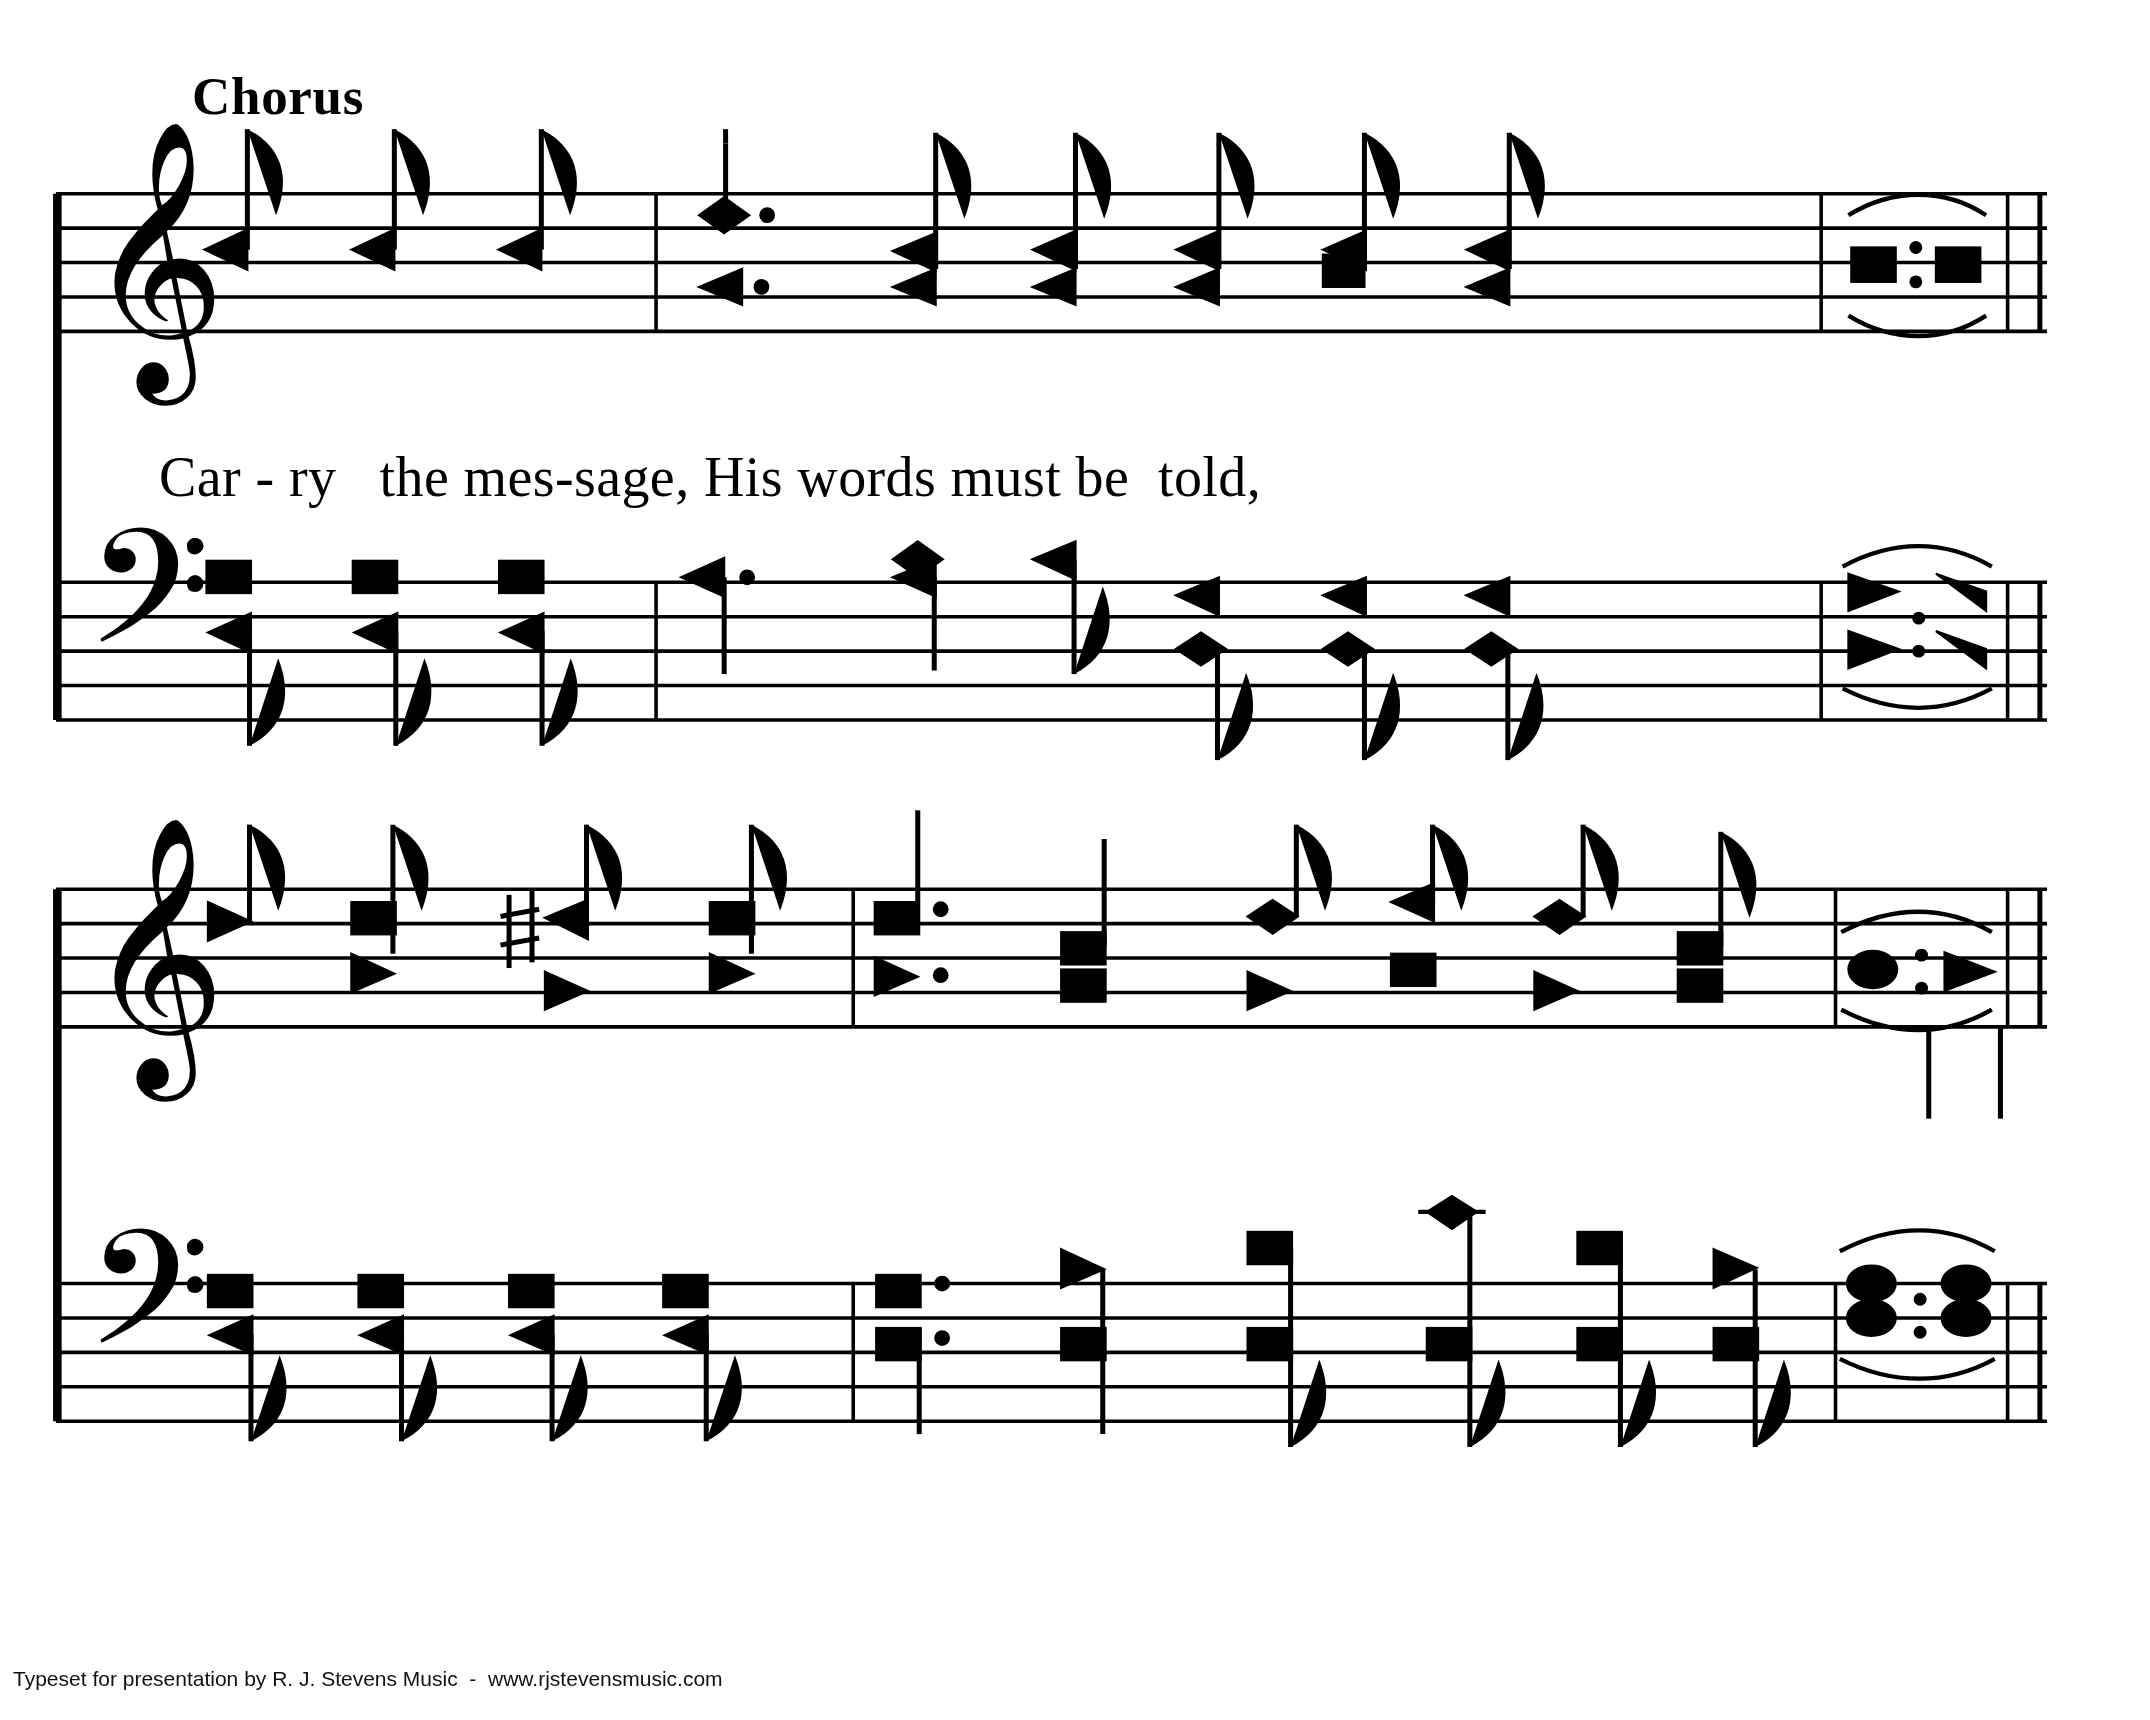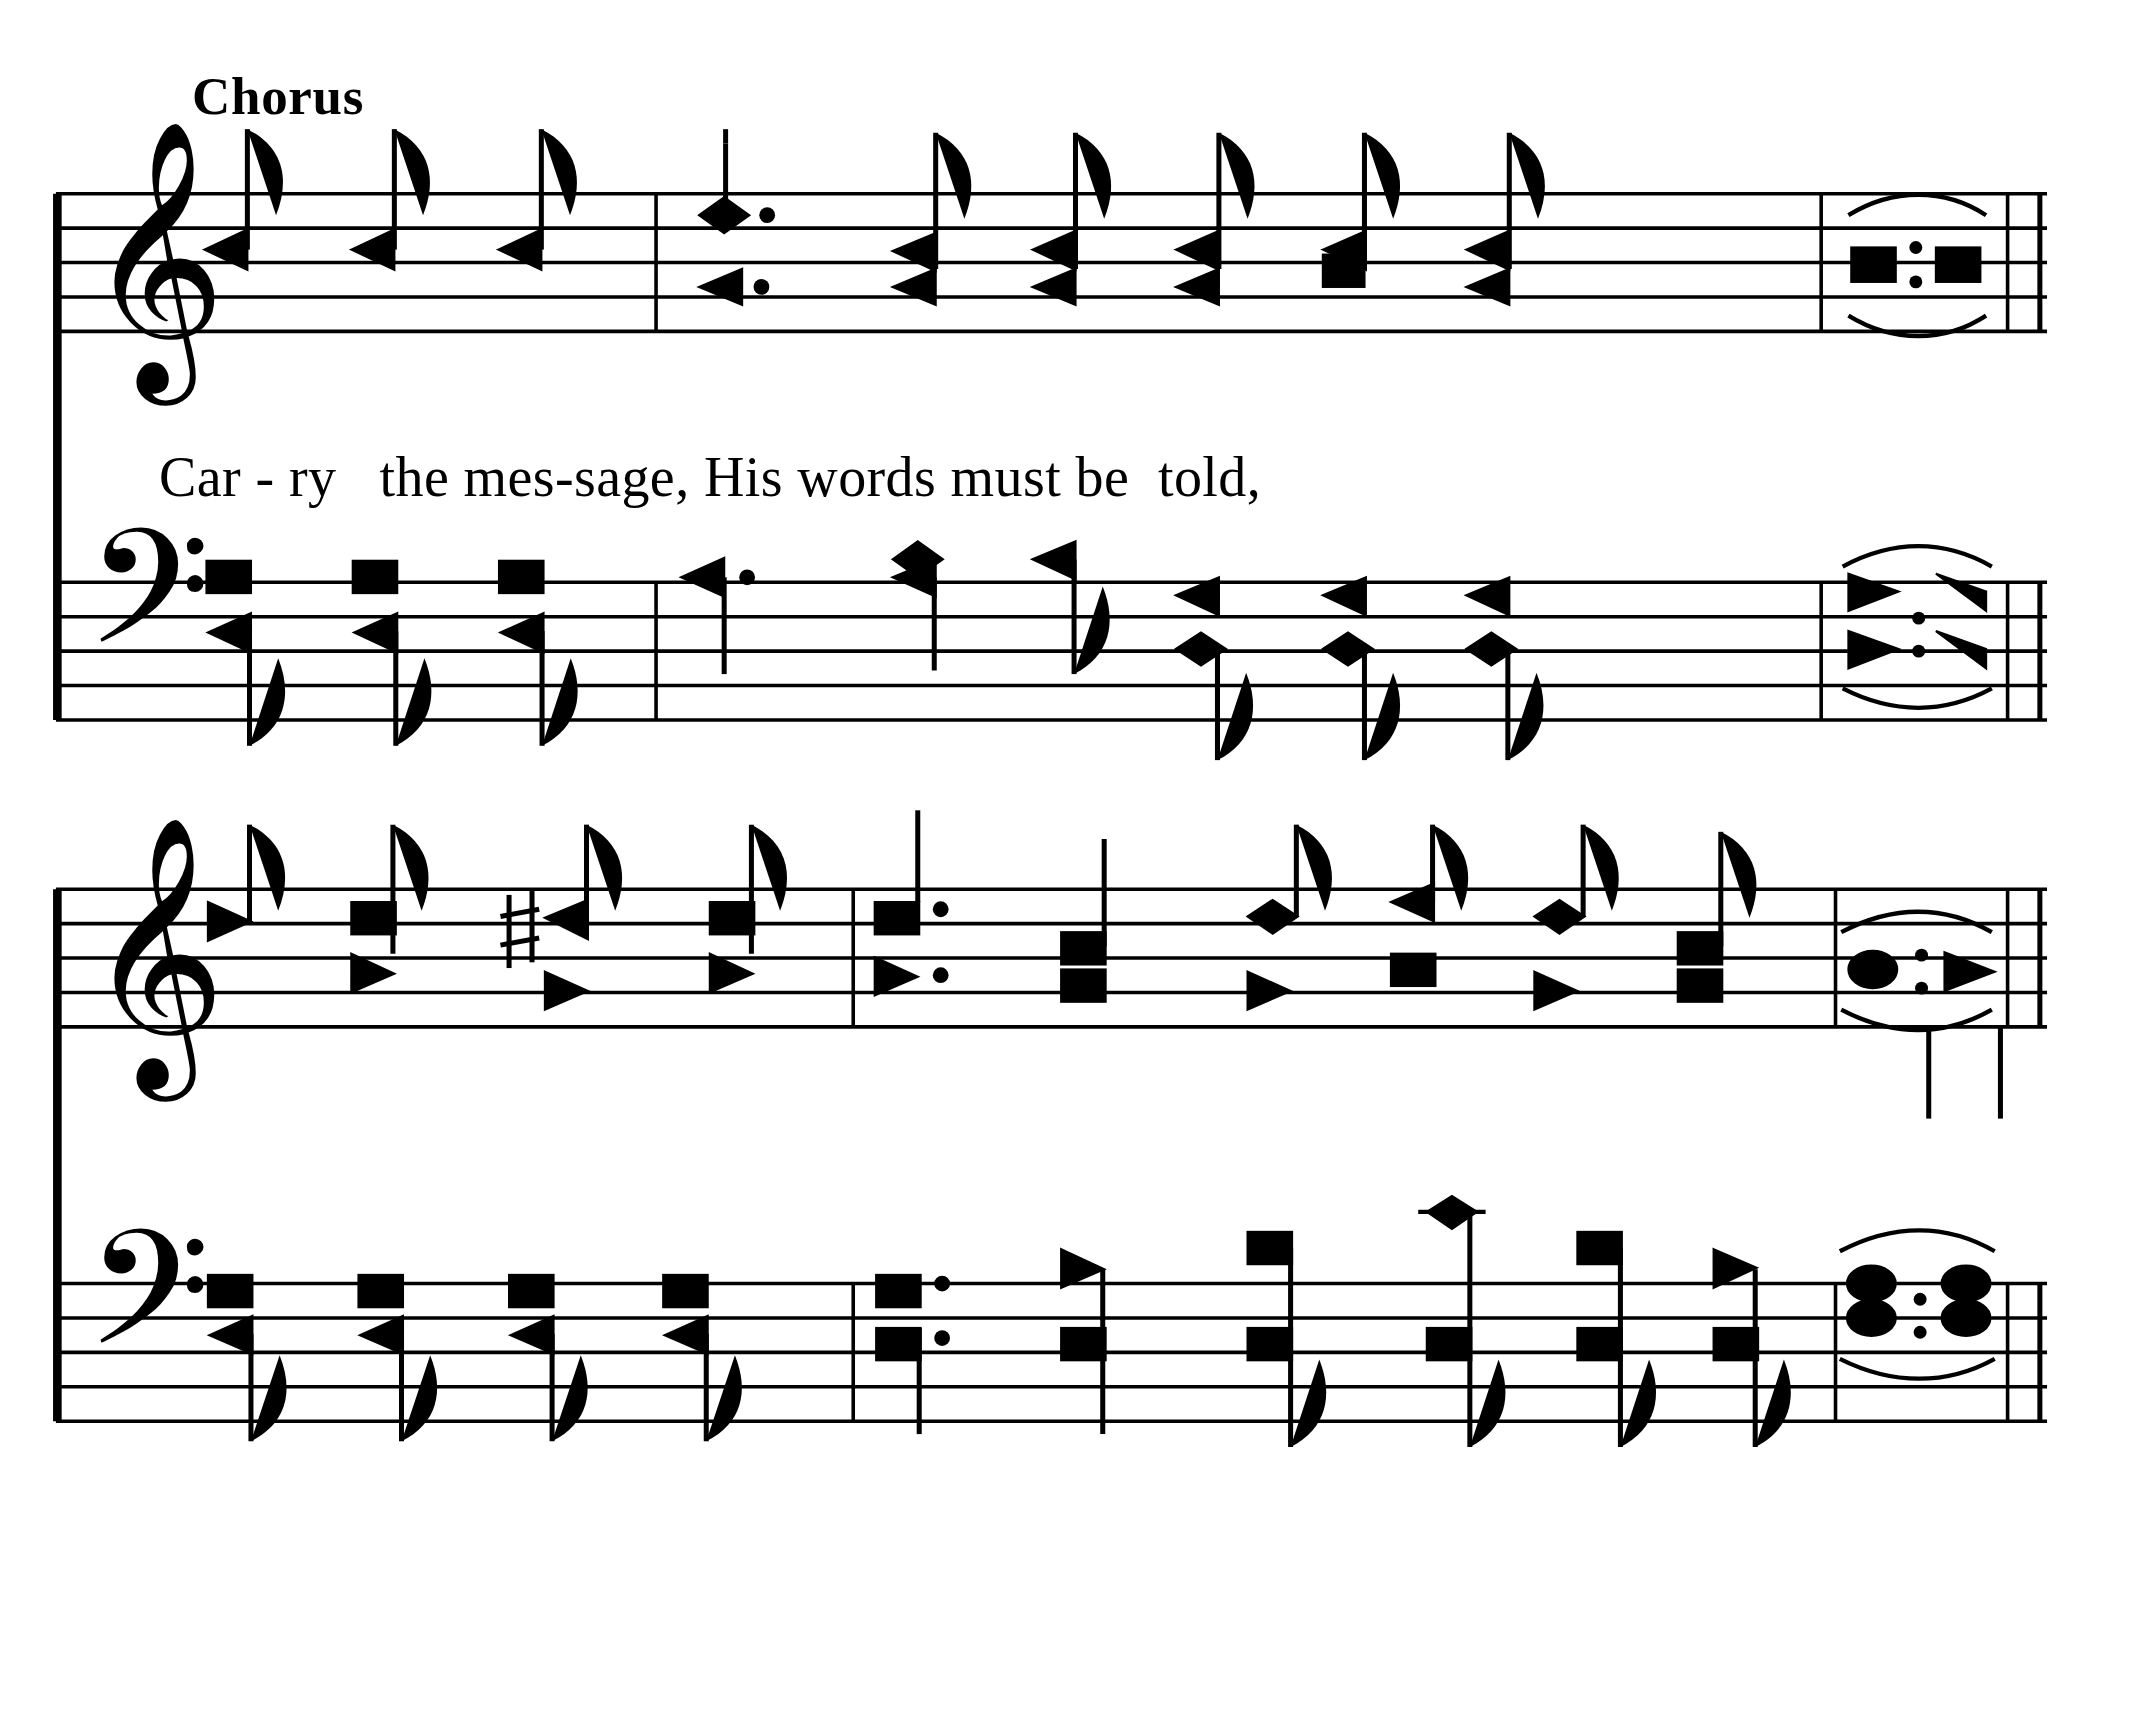--- a/index.html
+++ b/index.html
@@ -424,14 +424,15 @@
         <circle cx="2678" cy="1812" r="9" stroke="none"></circle>
         <circle cx="2678" cy="1858" r="9" stroke="none"></circle>
         <path d="M2566,1745 C2640,1706 2715,1706 2782,1745" fill="none" stroke-width="6"></path>
         <path d="M2566,1895 C2640,1932 2715,1932 2782,1895" fill="none" stroke-width="6"></path>
       </g>
     </g>
   </svg>
 
   <div class="lyric lyric-1">Car - ry   the mes-sage, His words must be  told,</div>
 
+  <div class="credit">Typeset for presentation by R. J. Stevens Music  -  www.rjstevensmusic.com</div>
 </div>
 
 
 </body></html>

